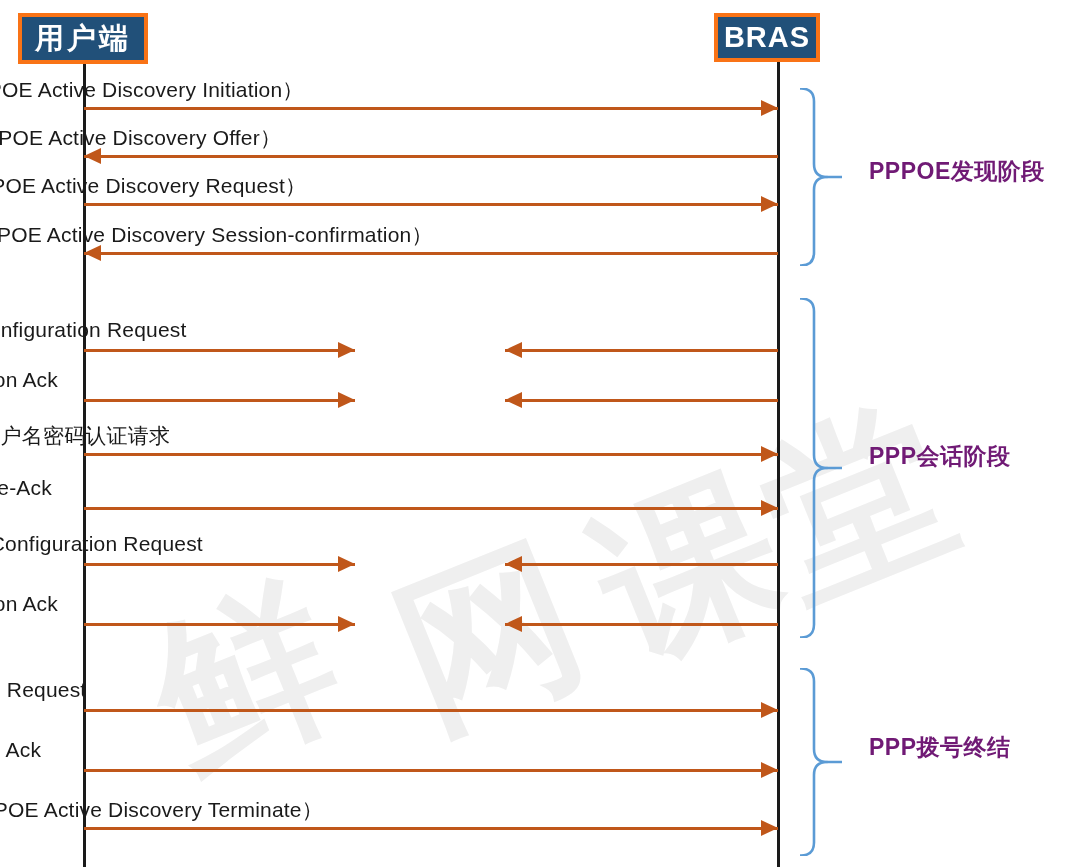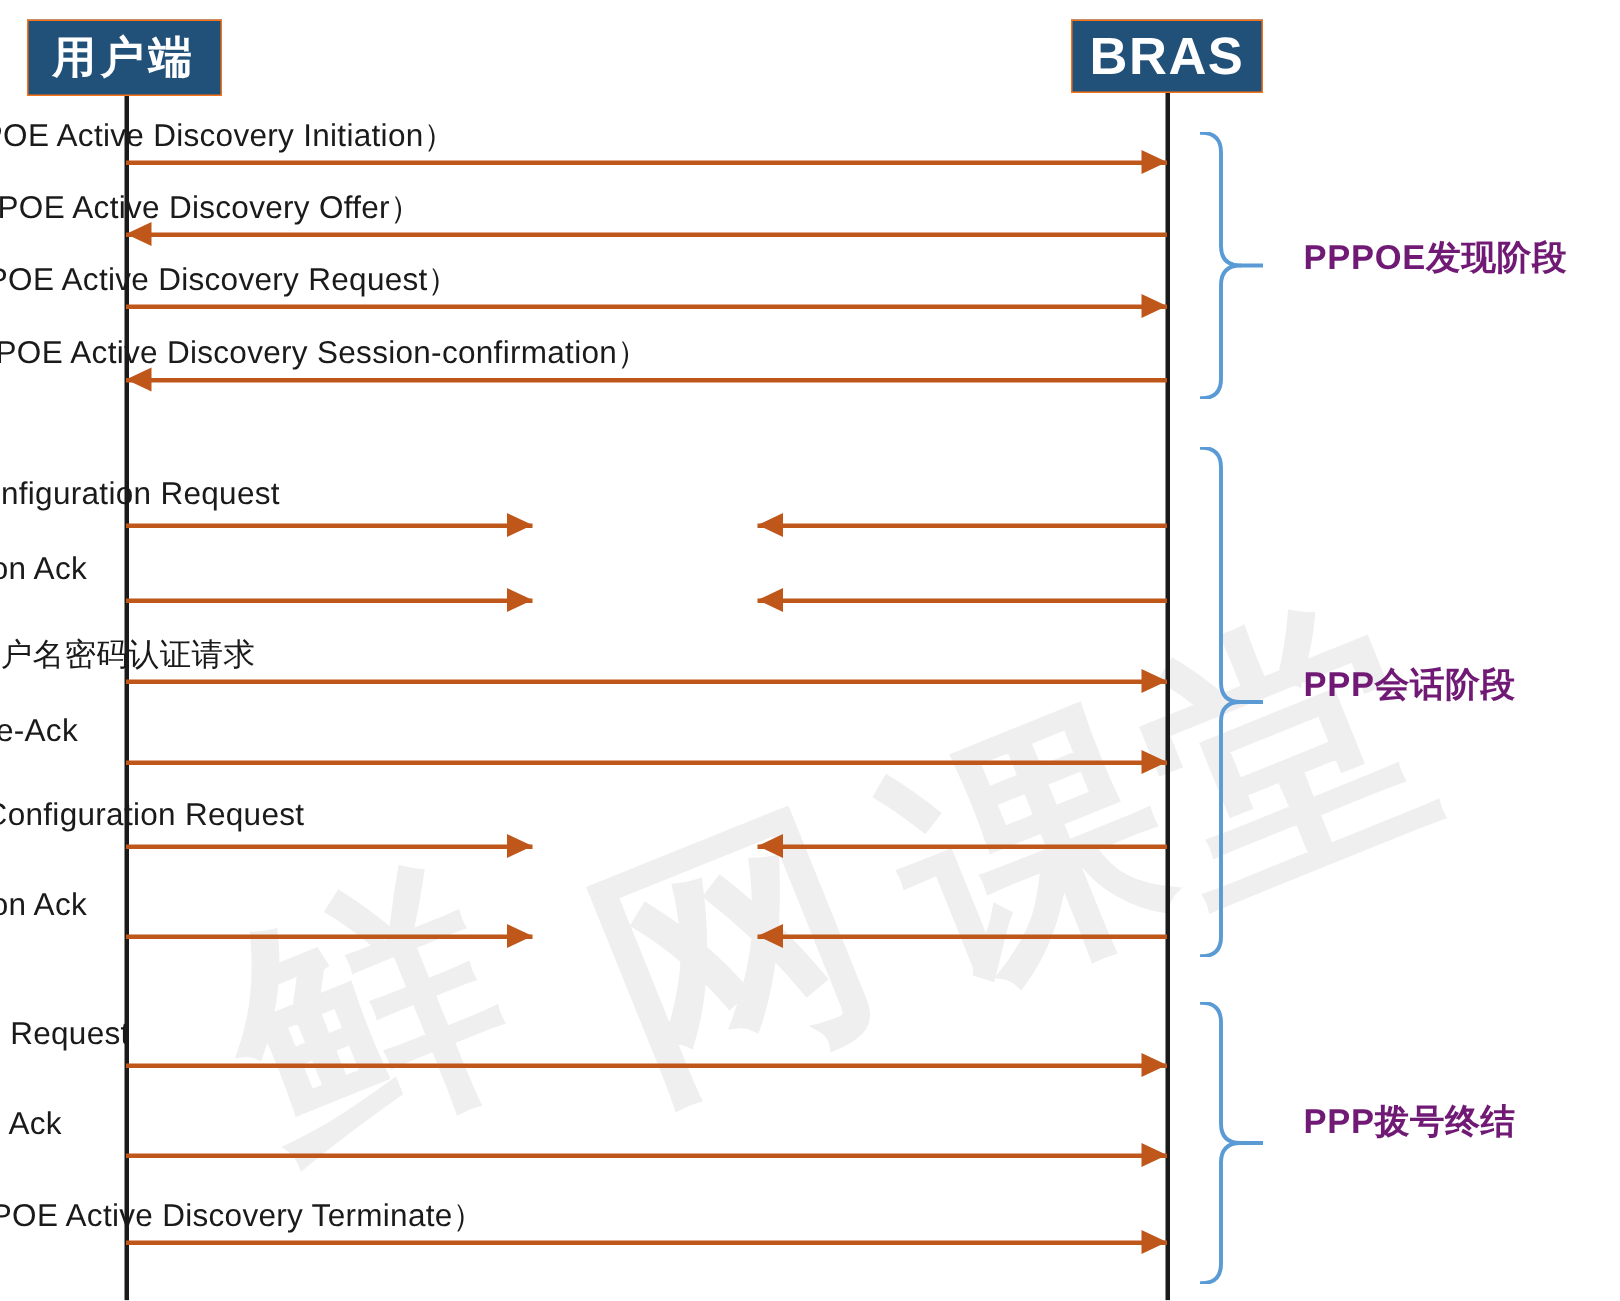--- a/index.html
+++ b/index.html
@@ -42,39 +42,39 @@
     letter-spacing: 6px;
   }
   .wm-a { left: 10px;  top: 300px; }
   .wm-b { left: 255px; top: 258px; }
   .wm-c { left: 455px; top: 190px; }
 
   
   .actor-box {
     position: absolute;
     background: #215079;
-    border: 1px solid #f97316;
+    border: 4px solid #f97316;
     color: #ffffff;
     font-weight: 700;
     display: flex;
     align-items: center;
     justify-content: center;
     z-index: 6;
     box-sizing: border-box;
   }
   #actor-client {
     left: 18px; top: 13px;
     width: 130px; height: 51px;
     font-size: 29px;
     letter-spacing: 3px;
   }
   #actor-bras {
     left: 714px; top: 13px;
-    width: 128px; height: 49px;
-    font-size: 35px;
+    width: 106px; height: 49px;
+    font-size: 29px;
     letter-spacing: 1px;
   }
 
   
   .lifeline {
     position: absolute;
     width: 3px;
     background: #1a1a1a;
     z-index: 3;
   }

